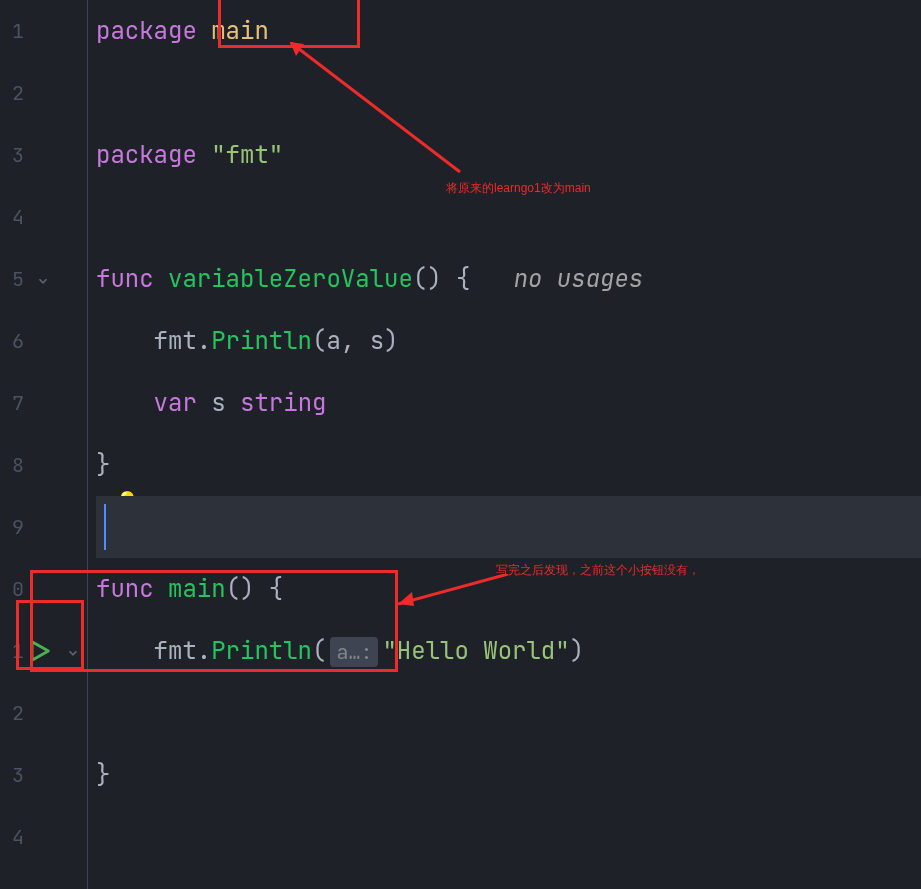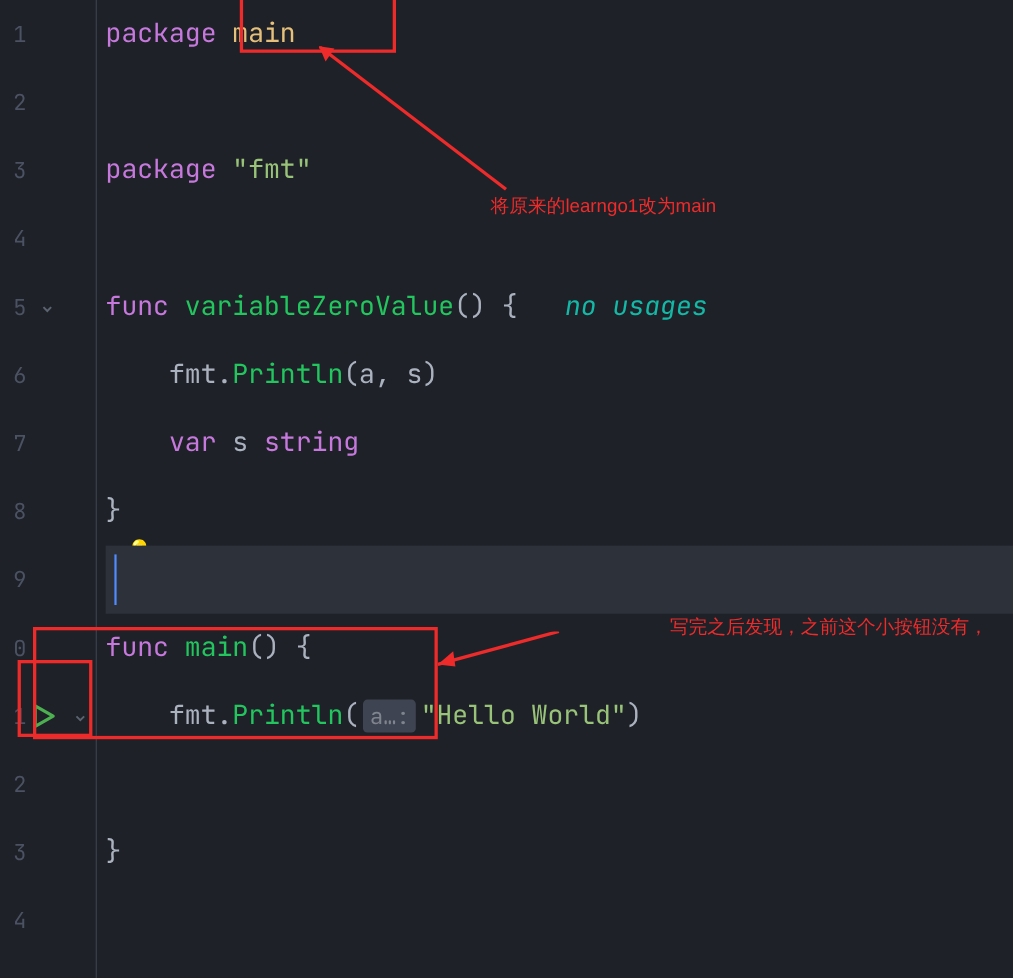--- a/index.html
+++ b/index.html
@@ -76,21 +76,21 @@
     height: 46px;
     background: #528bff;
   }
   .kw { color: #c678dd; }
   .ident-main { color: #e5c07b; }
   .func-name { color: #22c55e; }
   .type { color: #c678dd; }
   .str { color: #98c379; }
   .pkg { color: #abb2bf; }
   .punct { color: #abb2bf; }
-  .hint { color: #14b8a6; font-style: italic; }
+  .hint { color: #a3a3a3; font-style: italic; }
   .param-hint {
     background: #3e4451;
     color: #7f848e;
     border-radius: 4px;
     padding: 2px 6px;
     font-size: 20px;
     margin: 0 4px;
   }
   .bulb {
     position: absolute;
@@ -101,21 +101,21 @@
   
   .anno-box {
     position: absolute;
     border: 3px solid #ed2b2b;
     pointer-events: none;
   }
   .anno-text {
     position: absolute;
     color: #ed2b2b;
     font-family: 'Microsoft YaHei', 'SimHei', sans-serif;
-    font-size: 17px;
+    font-size: 12px;
     line-height: 28px;
     pointer-events: none;
   }
   .anno-arrow {
     position: absolute;
     pointer-events: none;
   }
 </style>
 </head>
 <body>
@@ -182,15 +182,15 @@
 <svg class="anno-arrow" style="left:290px; top:42px;" width="200" height="150">
   <line x1="0" y1="0" x2="170" y2="130" stroke="#ed2b2b" stroke-width="3"></line>
   <polygon points="0,0 14,2 6,14" fill="#ed2b2b"></polygon>
 </svg>
 <div class="anno-text" style="left:446px; top:174px;">将原来的learngo1改为main</div>
 
 <svg class="anno-arrow" style="left:398px; top:574px;" width="130" height="40">
   <line x1="0" y1="30" x2="110" y2="0" stroke="#ed2b2b" stroke-width="3"></line>
   <polygon points="0,30 14,18 16,32" fill="#ed2b2b"></polygon>
 </svg>
-<div class="anno-text" style="left:518px; top:556px; width:380px;text-align:right;">
+<div class="anno-text" style="left:496px; top:556px; width:380px;">
   <span>写完之后发现，之前这个小按钮没有，</span><br>
 </div>
 
 </body></html>

